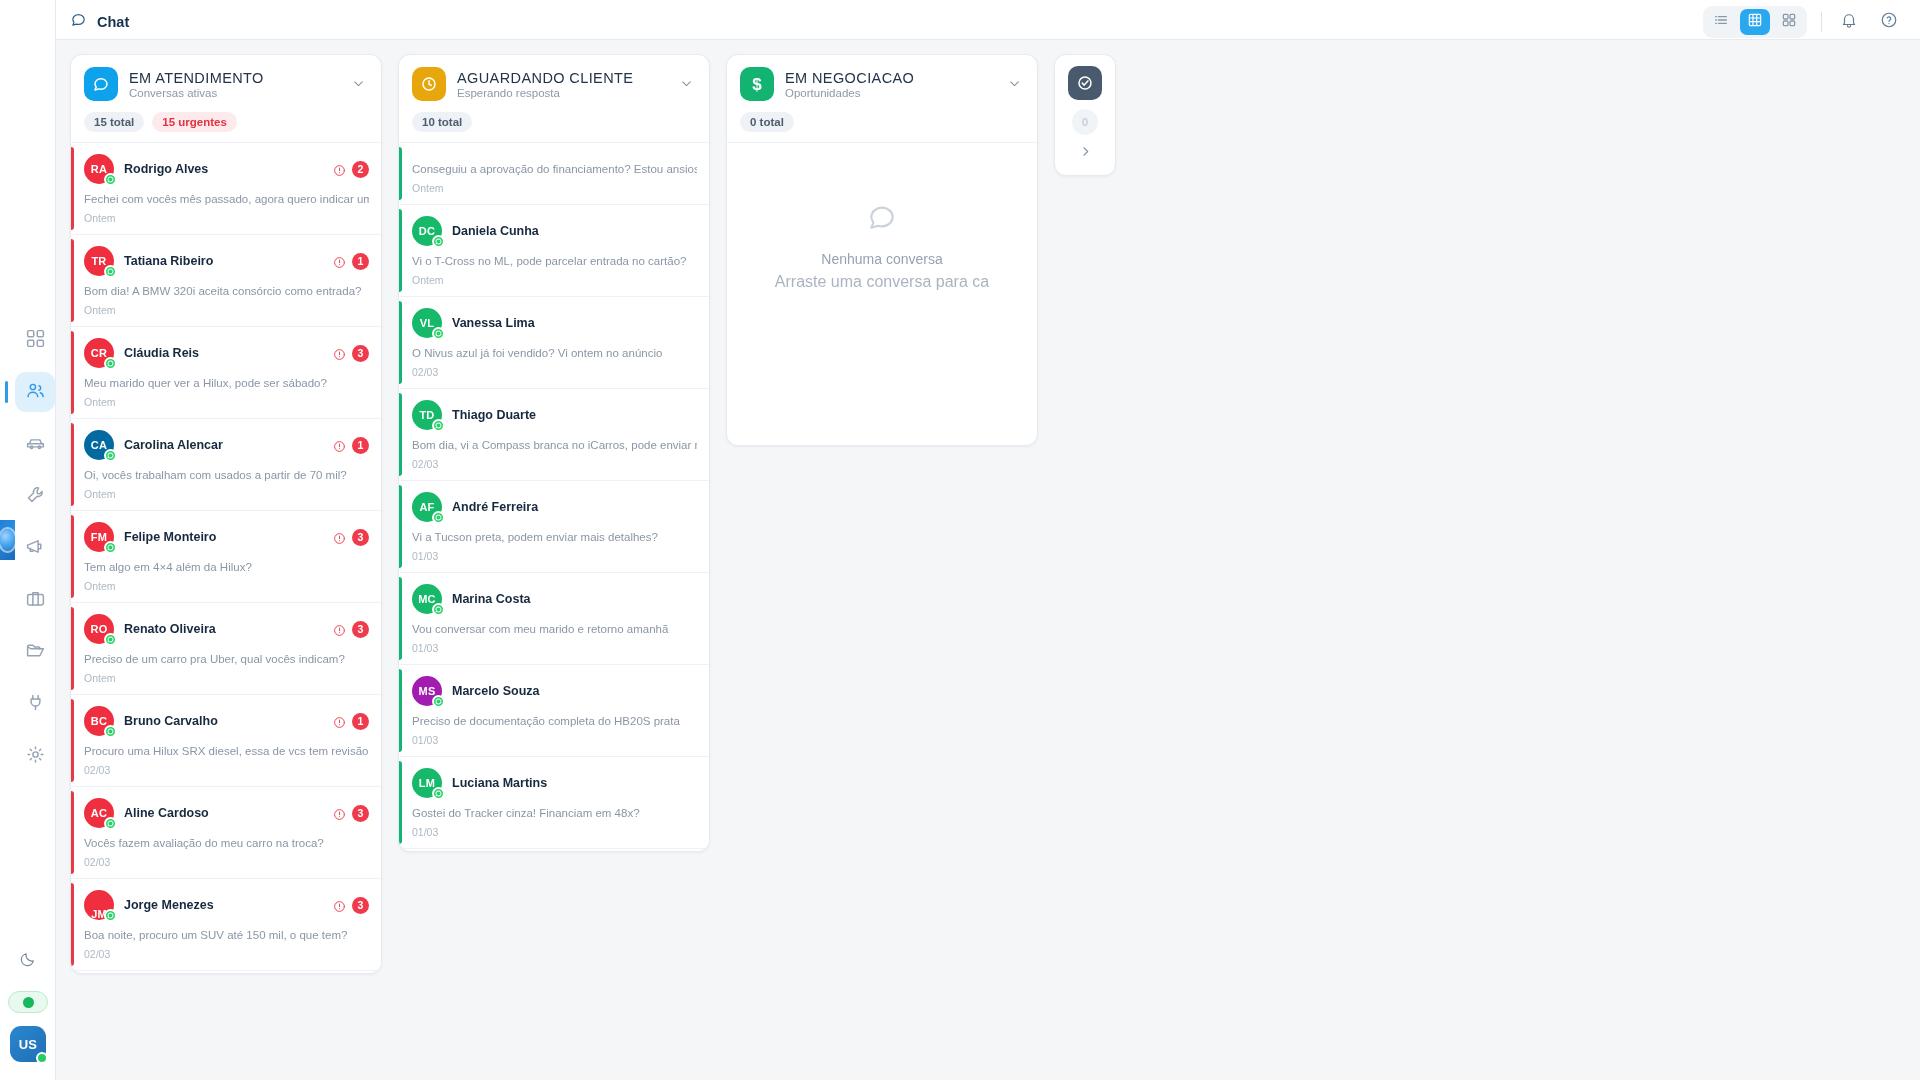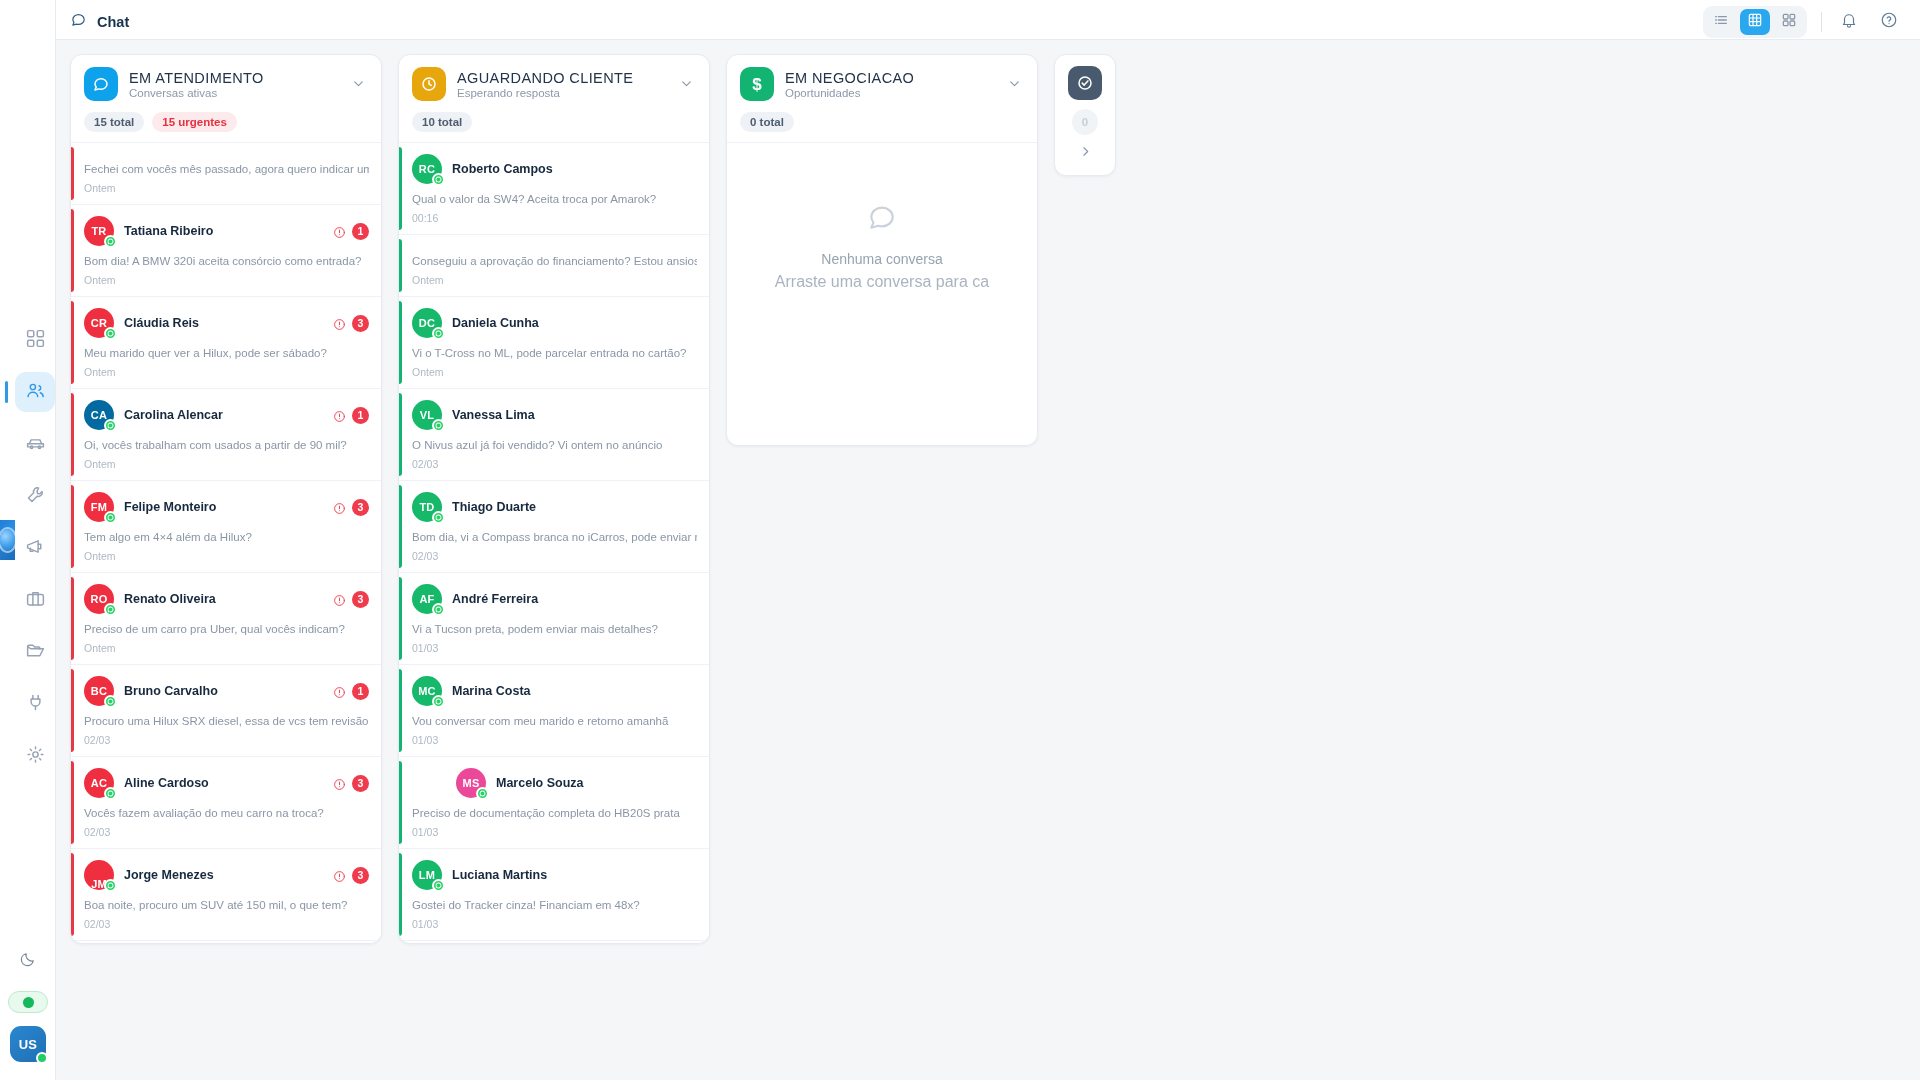--- a/index.html
+++ b/index.html
@@ -372,20 +372,38 @@
                   <path d="M6 9.5l6 6 6-6"></path>
                 </svg></div>
             </div>
             <div class="col-badges">
               <span class="pill total">15 total</span>
               <span class="pill urgent">15 urgentes</span>
             </div>
           </div>
           <div class="col-body">
             <div class="card" style="--accent: #e63946;">
+              <div class="card-top">
+                <div class="av" style="background: rgb(239, 46, 63);">
+                  <span>RA</span>
+                  <span class="wa">
+                    <svg viewBox="0 0 24 24">
+                      <path d="M12 2a10 10 0 0 0-8.6 15.1L2 22l5-1.4A10 10 0 1 0 12 2zm0 3.2a6.8 6.8 0 1 1-3.5 12.6l-.4-.2-2.4.7.7-2.3-.2-.4A6.8 6.8 0 0 1 12 5.2z"></path>
+                    </svg>
+                  </span>
+                </div>
+                <div class="card-name">Rodrigo Alves</div>
+                <div class="card-flags">
+                  <span class="alert-ic"><svg viewBox="0 0 24 24">
+                      <circle cx="12" cy="12" r="9"></circle>
+                      <path d="M12 7.5v5M12 16h.01"></path>
+                    </svg></span>
+                  <span class="count-badge">2</span>
+                </div>
+              </div>
               <div class="card-msg">Fechei com vocês mês passado, agora quero indicar um amigo</div>
               <div class="card-time">Ontem</div>
             </div>
             <div class="card" style="--accent: #e63946;">
               <div class="card-top">
                 <div class="av" style="background: rgb(239, 46, 63);">
                   <span>TR</span>
                   <span class="wa">
                     <svg viewBox="0 0 24 24">
                       <path d="M12 2a10 10 0 0 0-8.6 15.1L2 22l5-1.4A10 10 0 1 0 12 2zm0 3.2a6.8 6.8 0 1 1-3.5 12.6l-.4-.2-2.4.7.7-2.3-.2-.4A6.8 6.8 0 0 1 12 5.2z"></path>
@@ -438,21 +456,21 @@
                 </div>
                 <div class="card-name">Carolina Alencar</div>
                 <div class="card-flags">
                   <span class="alert-ic"><svg viewBox="0 0 24 24">
                       <circle cx="12" cy="12" r="9"></circle>
                       <path d="M12 7.5v5M12 16h.01"></path>
                     </svg></span>
                   <span class="count-badge">1</span>
                 </div>
               </div>
-              <div class="card-msg">Oi, vocês trabalham com usados a partir de 90 mil?</div>
+              <div class="card-msg">Oi, vocês trabalham com usados a partir de 70 mil?</div>
               <div class="card-time">Ontem</div>
             </div>
             <div class="card" style="--accent: #e63946;">
               <div class="card-top">
                 <div class="av" style="background: rgb(239, 46, 63);">
                   <span>FM</span>
                   <span class="wa">
                     <svg viewBox="0 0 24 24">
                       <path d="M12 2a10 10 0 0 0-8.6 15.1L2 22l5-1.4A10 10 0 1 0 12 2zm0 3.2a6.8 6.8 0 1 1-3.5 12.6l-.4-.2-2.4.7.7-2.3-.2-.4A6.8 6.8 0 0 1 12 5.2z"></path>
                     </svg>
@@ -576,35 +594,20 @@
               <div class="chev"><svg viewBox="0 0 24 24">
                   <path d="M6 9.5l6 6 6-6"></path>
                 </svg></div>
             </div>
             <div class="col-badges">
               <span class="pill total">10 total</span>
             </div>
           </div>
           <div class="col-body">
             <div class="card" style="--accent: #13b472;">
-              <div class="card-top">
-                <div class="av" style="background: rgb(22, 184, 106);">
-                  <span>RC</span>
-                  <span class="wa">
-                    <svg viewBox="0 0 24 24">
-                      <path d="M12 2a10 10 0 0 0-8.6 15.1L2 22l5-1.4A10 10 0 1 0 12 2zm0 3.2a6.8 6.8 0 1 1-3.5 12.6l-.4-.2-2.4.7.7-2.3-.2-.4A6.8 6.8 0 0 1 12 5.2z"></path>
-                    </svg>
-                  </span>
-                </div>
-                <div class="card-name">Roberto Campos</div>
-              </div>
-              <div class="card-msg">Qual o valor da SW4? Aceita troca por Amarok?</div>
-              <div class="card-time">00:16</div>
-            </div>
-            <div class="card" style="--accent: #13b472;">
               <div class="card-msg">Conseguiu a aprovação do financiamento? Estou ansioso!</div>
               <div class="card-time">Ontem</div>
             </div>
             <div class="card" style="--accent: #13b472;">
               <div class="card-top">
                 <div class="av" style="background: rgb(22, 184, 106);">
                   <span>DC</span>
                   <span class="wa">
                     <svg viewBox="0 0 24 24">
                       <path d="M12 2a10 10 0 0 0-8.6 15.1L2 22l5-1.4A10 10 0 1 0 12 2zm0 3.2a6.8 6.8 0 1 1-3.5 12.6l-.4-.2-2.4.7.7-2.3-.2-.4A6.8 6.8 0 0 1 12 5.2z"></path>
@@ -671,21 +674,21 @@
                     </svg>
                   </span>
                 </div>
                 <div class="card-name">Marina Costa</div>
               </div>
               <div class="card-msg">Vou conversar com meu marido e retorno amanhã</div>
               <div class="card-time">01/03</div>
             </div>
             <div class="card" style="--accent: #13b472;">
               <div class="card-top">
-                <div class="av" style="background: #ec4899; margin-left: 44px;">
+                <div class="av" style="background: #a21caf;">
                   <span>MS</span>
                   <span class="wa">
                     <svg viewBox="0 0 24 24">
                       <path d="M12 2a10 10 0 0 0-8.6 15.1L2 22l5-1.4A10 10 0 1 0 12 2zm0 3.2a6.8 6.8 0 1 1-3.5 12.6l-.4-.2-2.4.7.7-2.3-.2-.4A6.8 6.8 0 0 1 12 5.2z"></path>
                     </svg>
                   </span>
                 </div>
                 <div class="card-name">Marcelo Souza</div>
               </div>
               <div class="card-msg">Preciso de documentação completa do HB20S prata</div>

